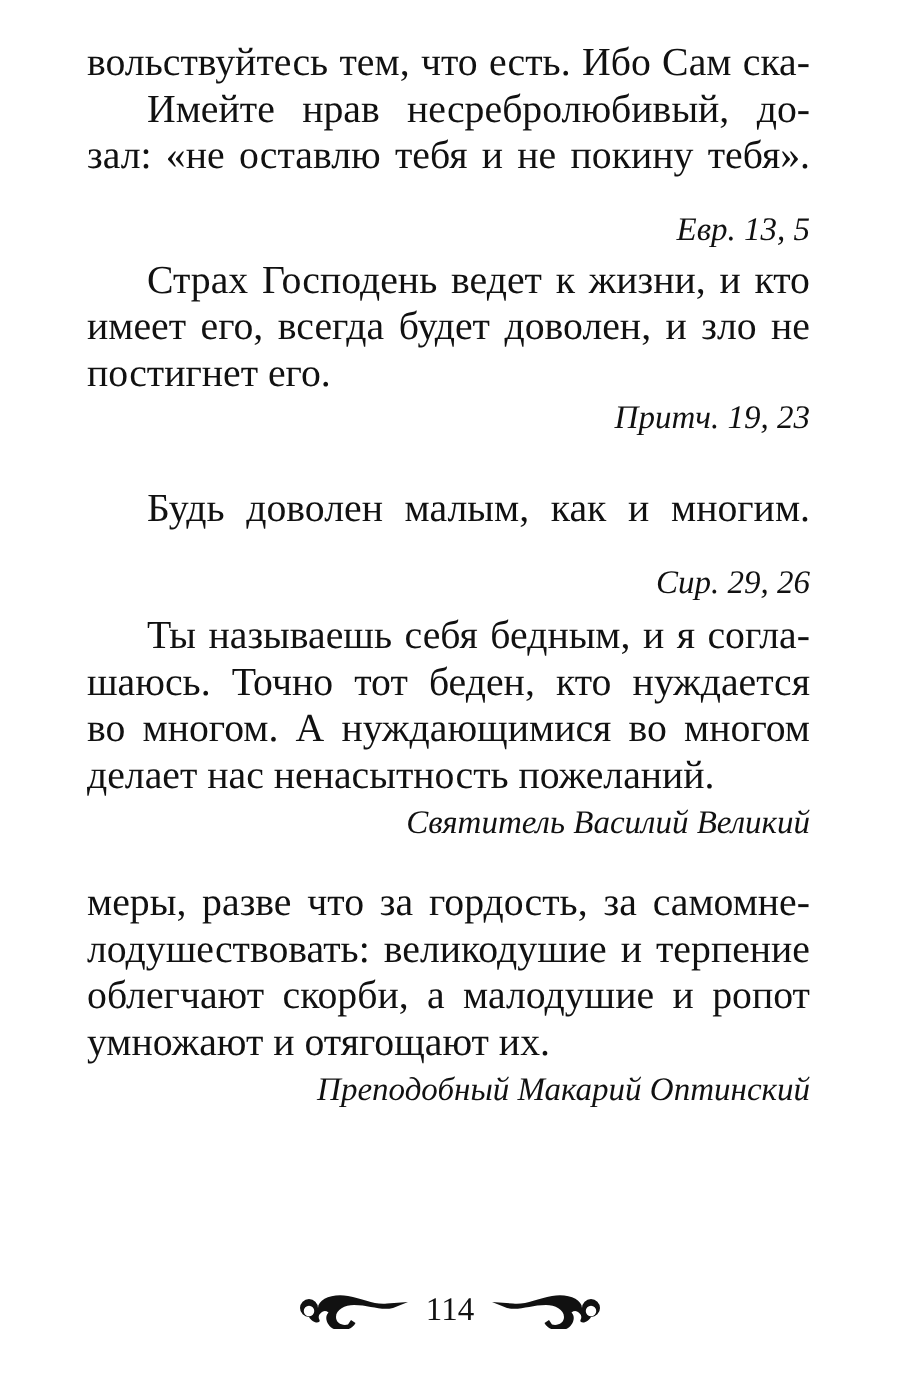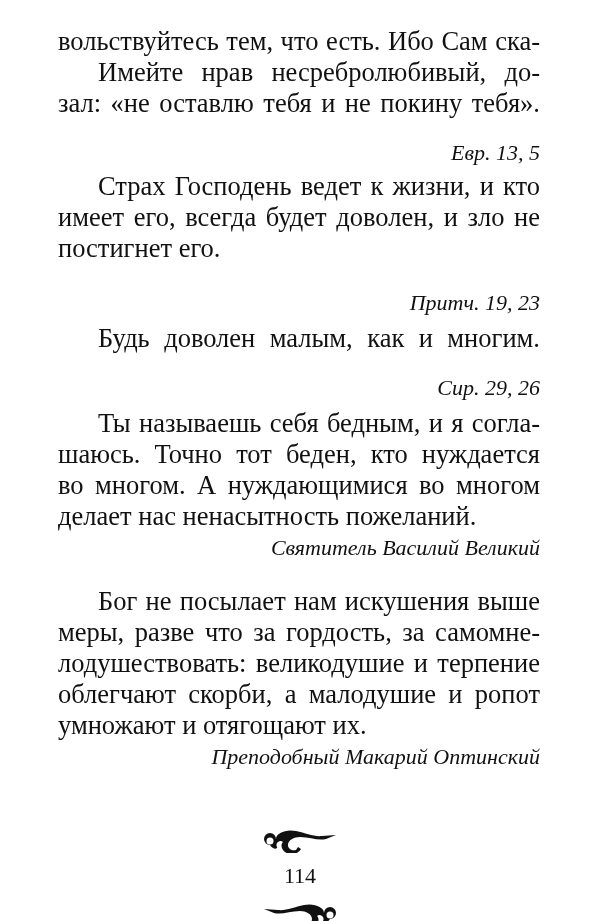--- a/index.html
+++ b/index.html
@@ -6,21 +6,21 @@
   body { width:600px; height:921px; position:relative; overflow:hidden;
          font-family:"Liberation Serif", "DejaVu Serif", serif; color:#111; }
   .page { position:absolute; left:58px; width:482px; top:18px; }
   .para { font-size:26.5px; line-height:31px; text-align:justify; text-align-last:auto; }
   .line { display:block; text-align:justify; text-align-last:justify; white-space:nowrap; height:31px; }
   .line.last { text-align-last:left; }
   .line.first { padding-left:40px; }
   .ref { display:block; text-align:right; font-style:italic; font-size:22px; line-height:28px; height:28px;margin-top:20px; }
   .block { position:absolute; left:0; width:482px; }
   .footer { position:absolute; left:0; width:600px; top:858px; height:36px;
-            display:flex; justify-content:center; align-items:center; gap:8px;flex-direction:column; }
+            display:flex; justify-content:center; gap:8px; }
   .pnum { font-size:22px; line-height:30px; }
   .orn svg { display:block; }
 </style>
 </head>
 <body>
 
 <div class="page">
 
   <div class="block" style="top:8px">
     <div class="para">
@@ -30,21 +30,21 @@
     </div>
     <span class="ref">Евр. 13, 5</span>
   </div>
 
   <div class="block" style="top:153px">
     <div class="para">
       <span class="line first">Страх Господень ведет к жизни, и кто</span>
       <span class="line">имеет его, всегда будет доволен, и зло не</span>
       <span class="line last">постигнет его.</span>
     </div>
-    <span class="ref" style="margin-top:25px">Притч. 19, 23</span>
+    <span class="ref" style="margin-top:0">Притч. 19, 23</span>
   </div>
 
   <div class="block" style="top:305px">
     <div class="para">
       <span class="line first">Будь доволен малым, как и многим.</span>
     </div>
     <span class="ref">Сир. 29, 26</span>
   </div>
 
   <div class="block" style="top:390px">
@@ -52,21 +52,20 @@
       <span class="line first">Ты называешь себя бедным, и я согла-</span>
       <span class="line">шаюсь. Точно тот беден, кто нуждается</span>
       <span class="line">во многом. А нуждающимися во многом</span>
       <span class="line last">делает нас ненасытность пожеланий.</span>
     </div>
     <span class="ref" style="margin-top:2px">Святитель Василий Великий</span>
   </div>
 
   <div class="block" style="top:568px">
     <div class="para">
-      <span class="line first">Бог не посылает нам искушения выше</span>
       <span class="line">меры, разве что за гордость, за самомне-</span>
       <span class="line">лодушествовать: великодушие и терпение</span>
       <span class="line">облегчают скорби, а малодушие и ропот</span>
       <span class="line last">умножают и отягощают их.</span>
     </div>
     <span class="ref" style="margin-top:2px">Преподобный Макарий Оптинский</span>
   </div>
 </div>
 
 <div class="footer">

